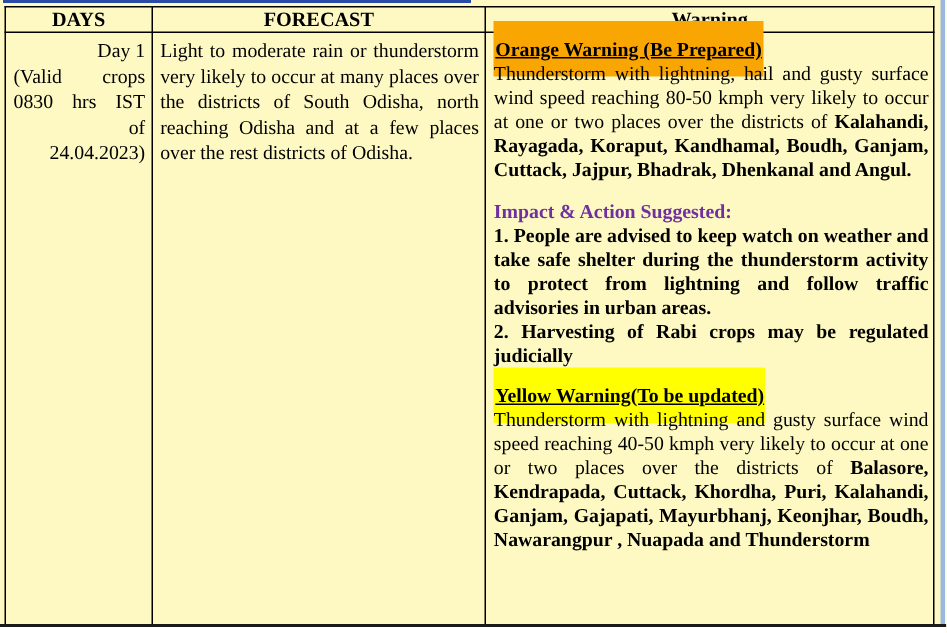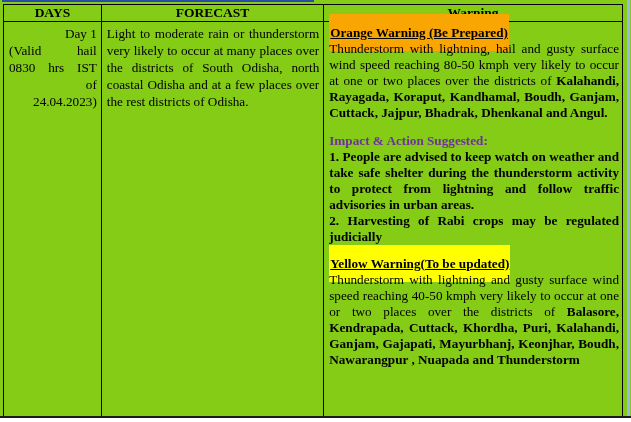--- a/index.html
+++ b/index.html
@@ -1,21 +1,21 @@
 <!DOCTYPE html>
 <html><head>
 <meta charset="utf-8">
 <style>
   * { margin: 0; padding: 0; box-sizing: border-box; }
   html, body { background: #ffffff; }
   .page {
     position: relative;
     width: 631px;
     height: 422px;
-    background: #84cc16;
+    background: #fef9c3;
     overflow: hidden;
     font-family: "Liberation Serif", serif;
     color: #000;
     text-decoration: underline;
   }
   .top-blue-line {
     position: absolute; left: 2px; top: 0; width: 312px; height: 2px;
     background: #2b4ba8;
   }
   .right-blue-line {
@@ -79,27 +79,27 @@
       <tr>
         <th class="col-days">DAYS</th>
         <th class="col-forecast">FORECAST</th>
         <th class="col-warning">Warning</th>
       </tr>
     </thead>
     <tbody>
       <tr>
         <td class="days-cell">
           <div class="days-line">Day 1</div>
-          <div class="days-line stretch">(Valid hail</div>
+          <div class="days-line stretch">(Valid crops</div>
           <div class="days-line stretch">0830 hrs IST</div>
           <div class="days-line">of</div>
           <div class="days-line">24.04.2023)</div>
         </td>
         <td class="forecast-cell">
-          <div class="forecast-text">Light to moderate rain or thunderstorm very likely to occur at many places over the districts of South Odisha, north coastal Odisha  and at a few places over the rest districts of Odisha.</div>
+          <div class="forecast-text">Light to moderate rain or thunderstorm very likely to occur at many places over the districts of South Odisha, north reaching Odisha  and at a few places over the rest districts of Odisha.</div>
         </td>
         <td class="warning-cell">
           <div class="warn-heading">
             <span class="hl hl-orange">Orange Warning (Be Prepared)</span>
           </div>
           <div class="warn-body">
             <span>Thunderstorm with lightning, hail and  gusty surface wind speed reaching 80-50 kmph very likely to occur at one or two places over the districts of </span><span class="districts">Kalahandi, Rayagada, Koraput, Kandhamal, Boudh, Ganjam, Cuttack, Jajpur, Bhadrak, Dhenkanal and Angul.</span>
           </div>
           <div class="impact-heading">Impact &amp; Action Suggested:</div>
           <div class="impact-item">1. People are advised to keep watch on weather and take safe shelter during the thunderstorm activity to protect from lightning and follow traffic advisories in urban areas.</div>

